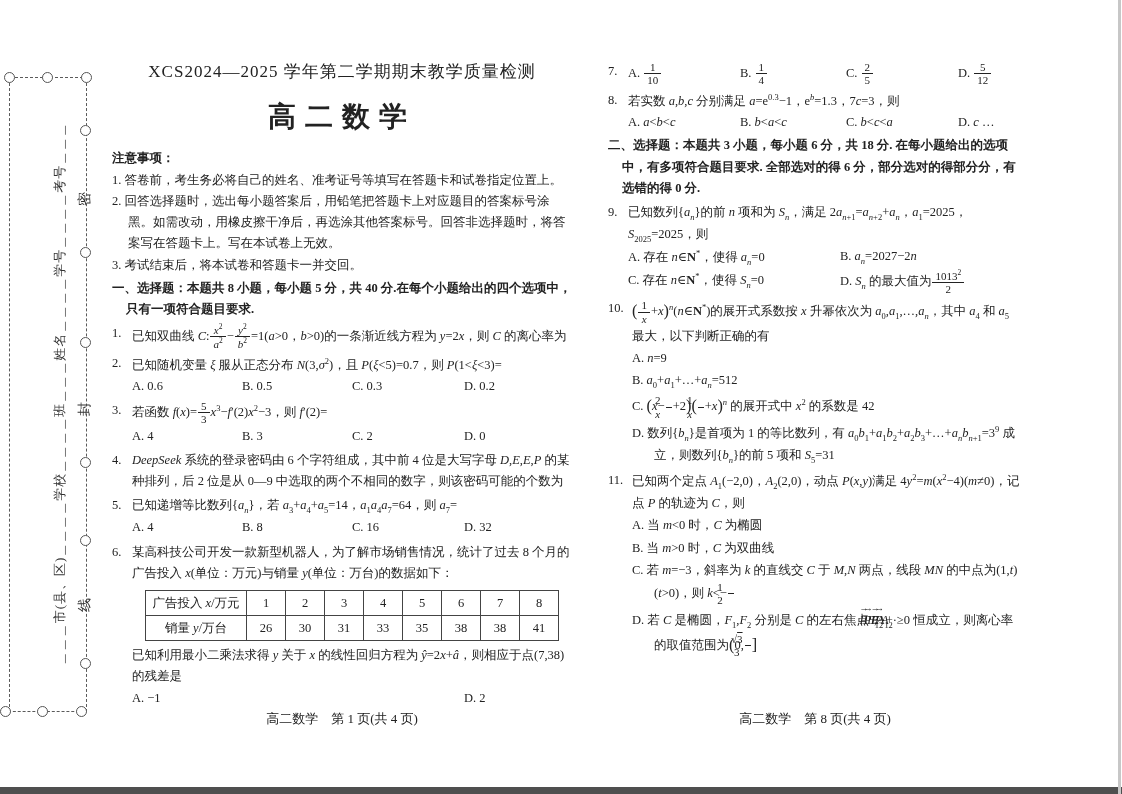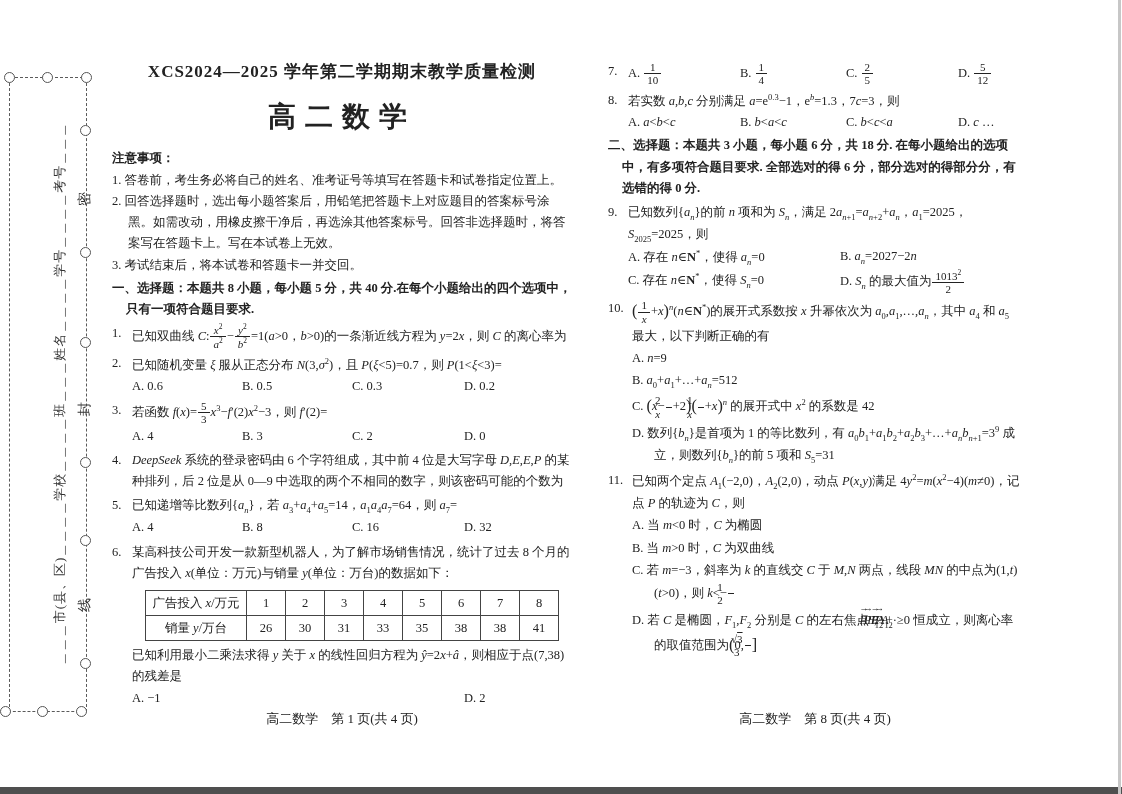--- a/index.html
+++ b/index.html
@@ -18,21 +18,21 @@
   .dash.v{border-left:1.5px dashed #5a5a5a;width:0;}
   .cir{position:absolute;width:11px;height:11px;border:1.5px solid #555;border-radius:50%;
        background:#fff;box-sizing:border-box;display:block;}
   .stu{position:absolute;left:-245px;top:385px;width:610px;transform:rotate(-90deg);
        text-align:center;font-size:13px;letter-spacing:1px;color:#333;white-space:nowrap;}
   .sealch{position:absolute;left:78px;transform:rotate(-90deg);font-size:14px;color:#333;font-weight:normal;}
   
   .page{position:absolute;top:58px;height:700px;font-size:12.5px;line-height:1.7;}
   .page-l{left:112px;width:460px;}
   .page-r{left:608px;width:414px;}
-  .hdr{text-align:center;font-size:17px;font-weight:bold;letter-spacing:1px;}
+  .hdr{text-align:center;font-size:17px;font-weight:normal;letter-spacing:1px;}
   .ttl{text-align:center;font-size:28px;font-weight:bold;letter-spacing:9px;margin:6px 0 8px;}
   .nh{font-weight:bold;margin-top:2px;}
   .notice{padding-left:16px;text-indent:-16px;}
   .sec{font-weight:bold;padding-left:14px;text-indent:-14px;margin-top:2px;}
   .q{position:relative;padding-left:20px;margin-top:3px;}
   .q .qn{position:absolute;left:0;top:0;}
   .opts4{display:grid;grid-template-columns:110px 110px 112px 1fr;padding-left:20px;}
   .opts4r{display:grid;grid-template-columns:112px 106px 112px 1fr;padding-left:12px;}
   .opts2r{display:grid;grid-template-columns:212px 1fr;padding-left:20px;}
   .optline{margin-left:12px;padding-left:22px;text-indent:-22px;margin-top:1px;}

